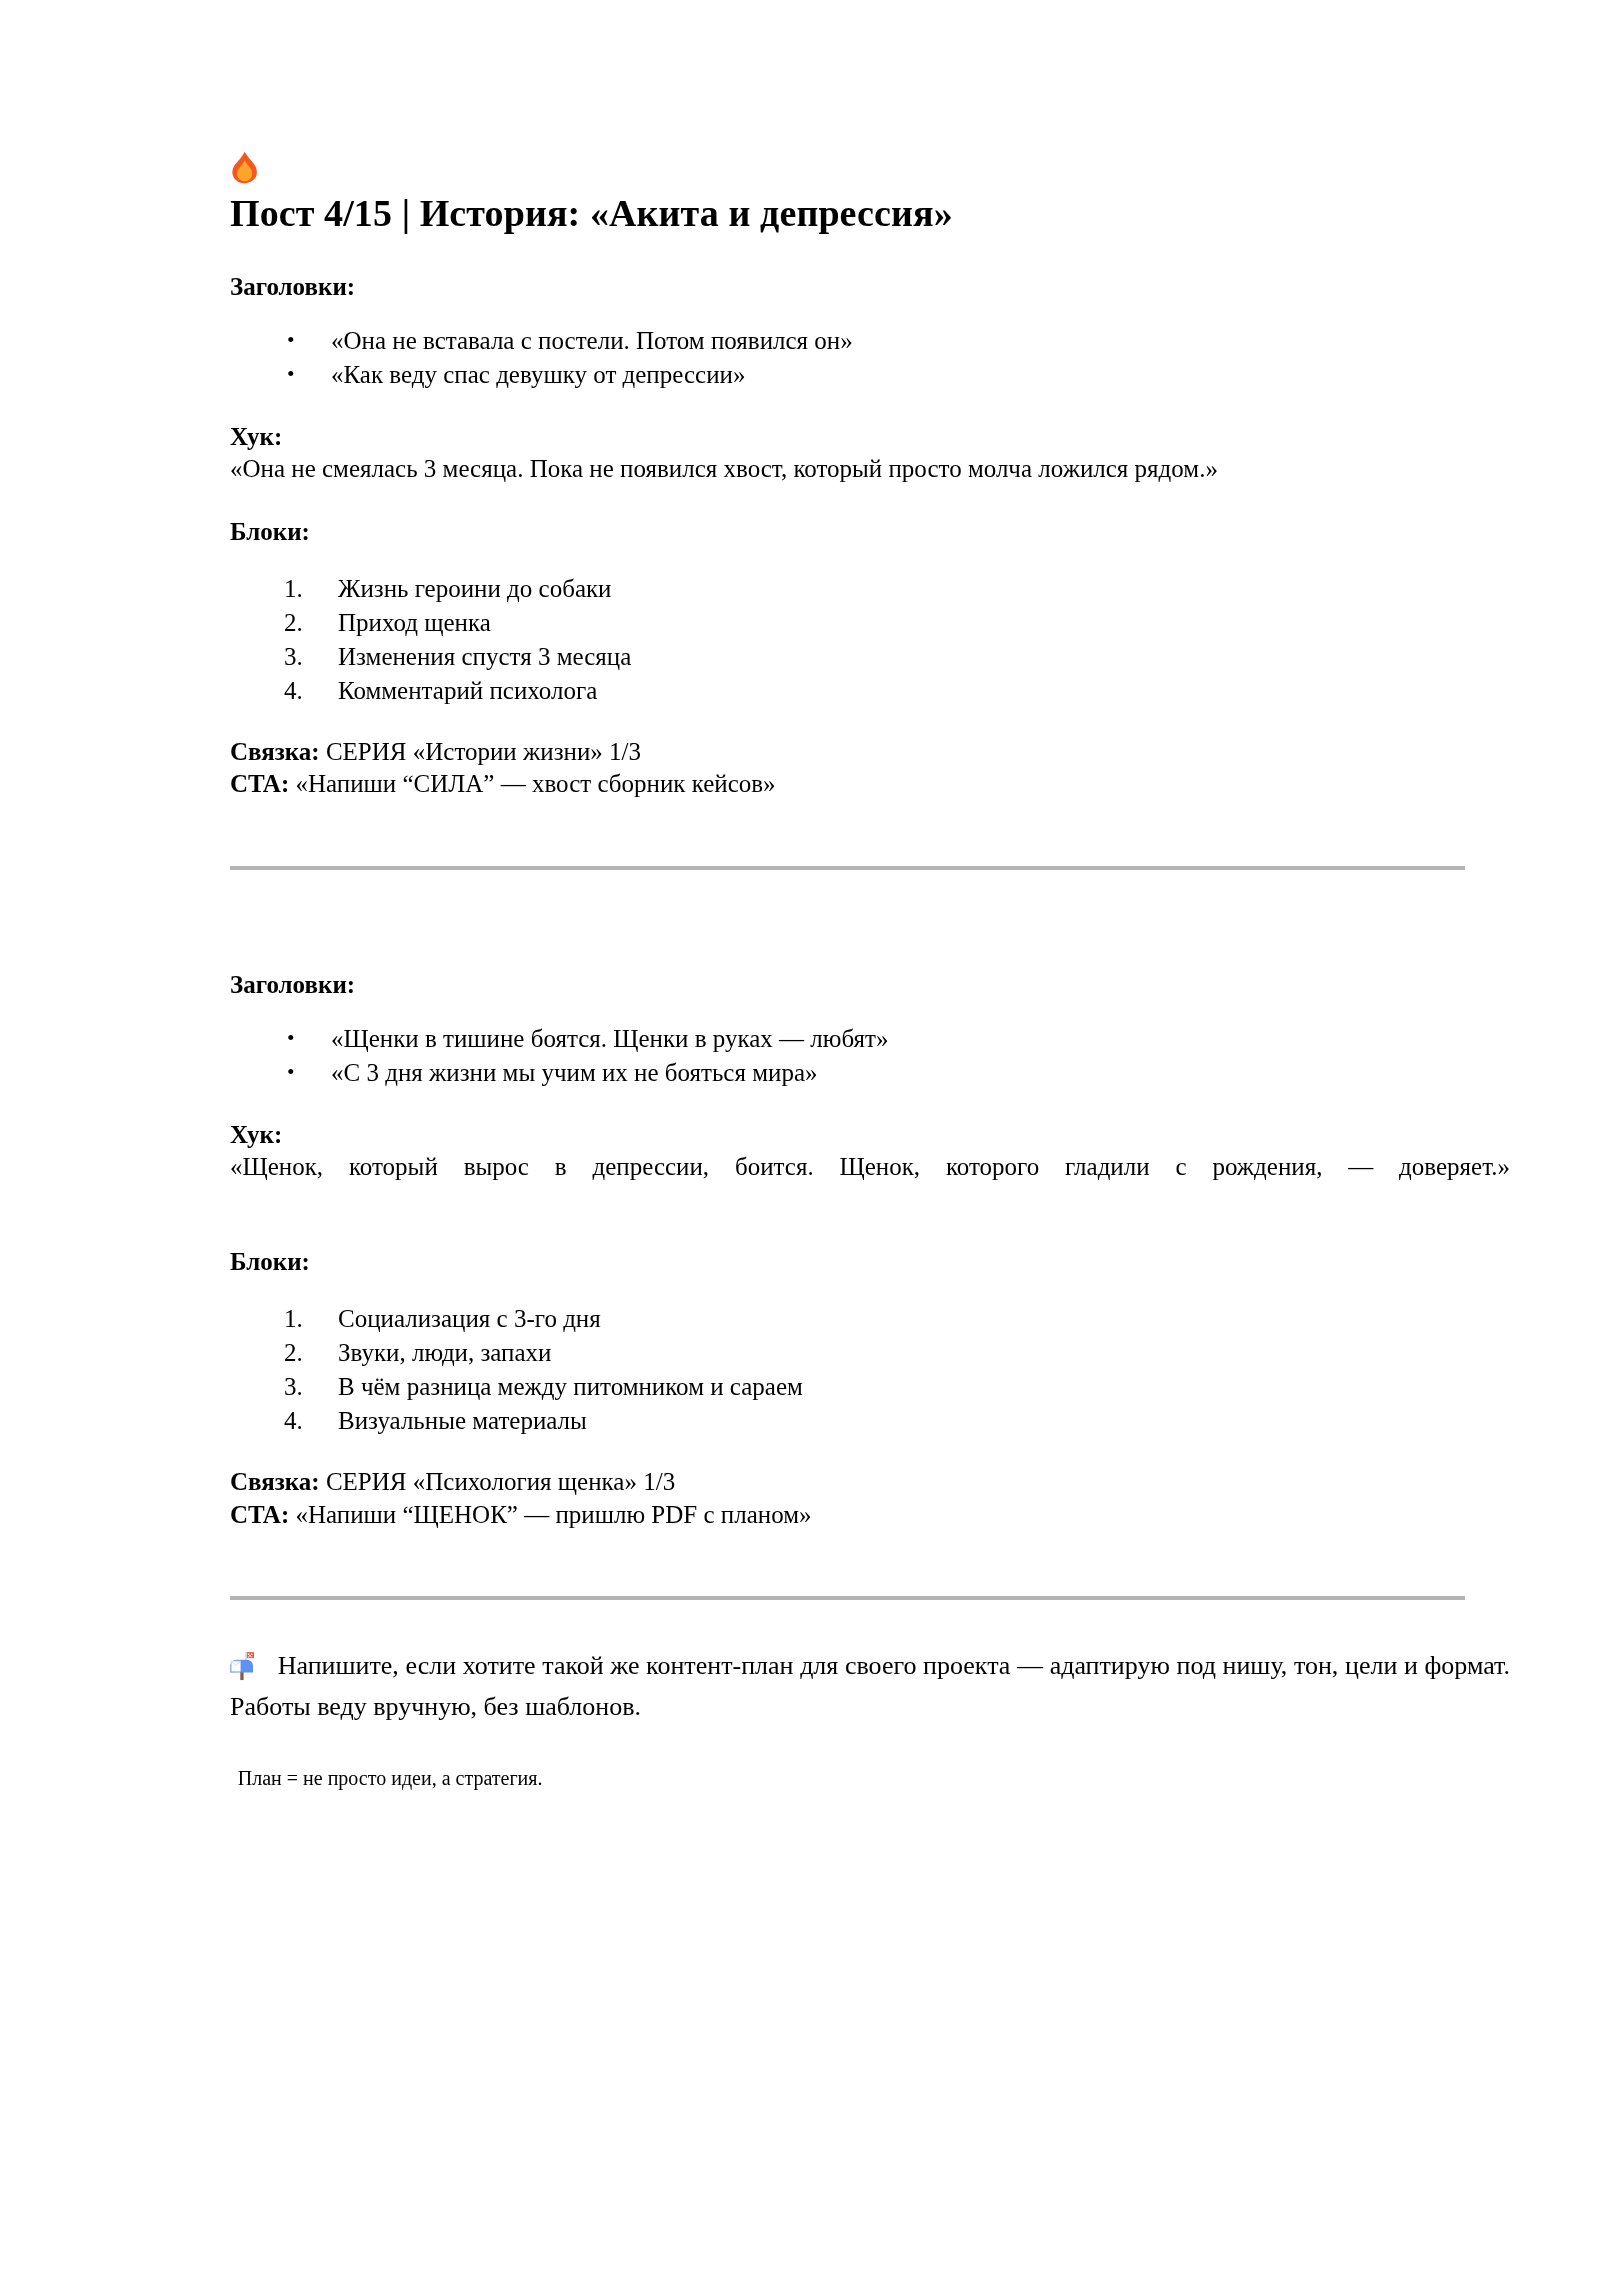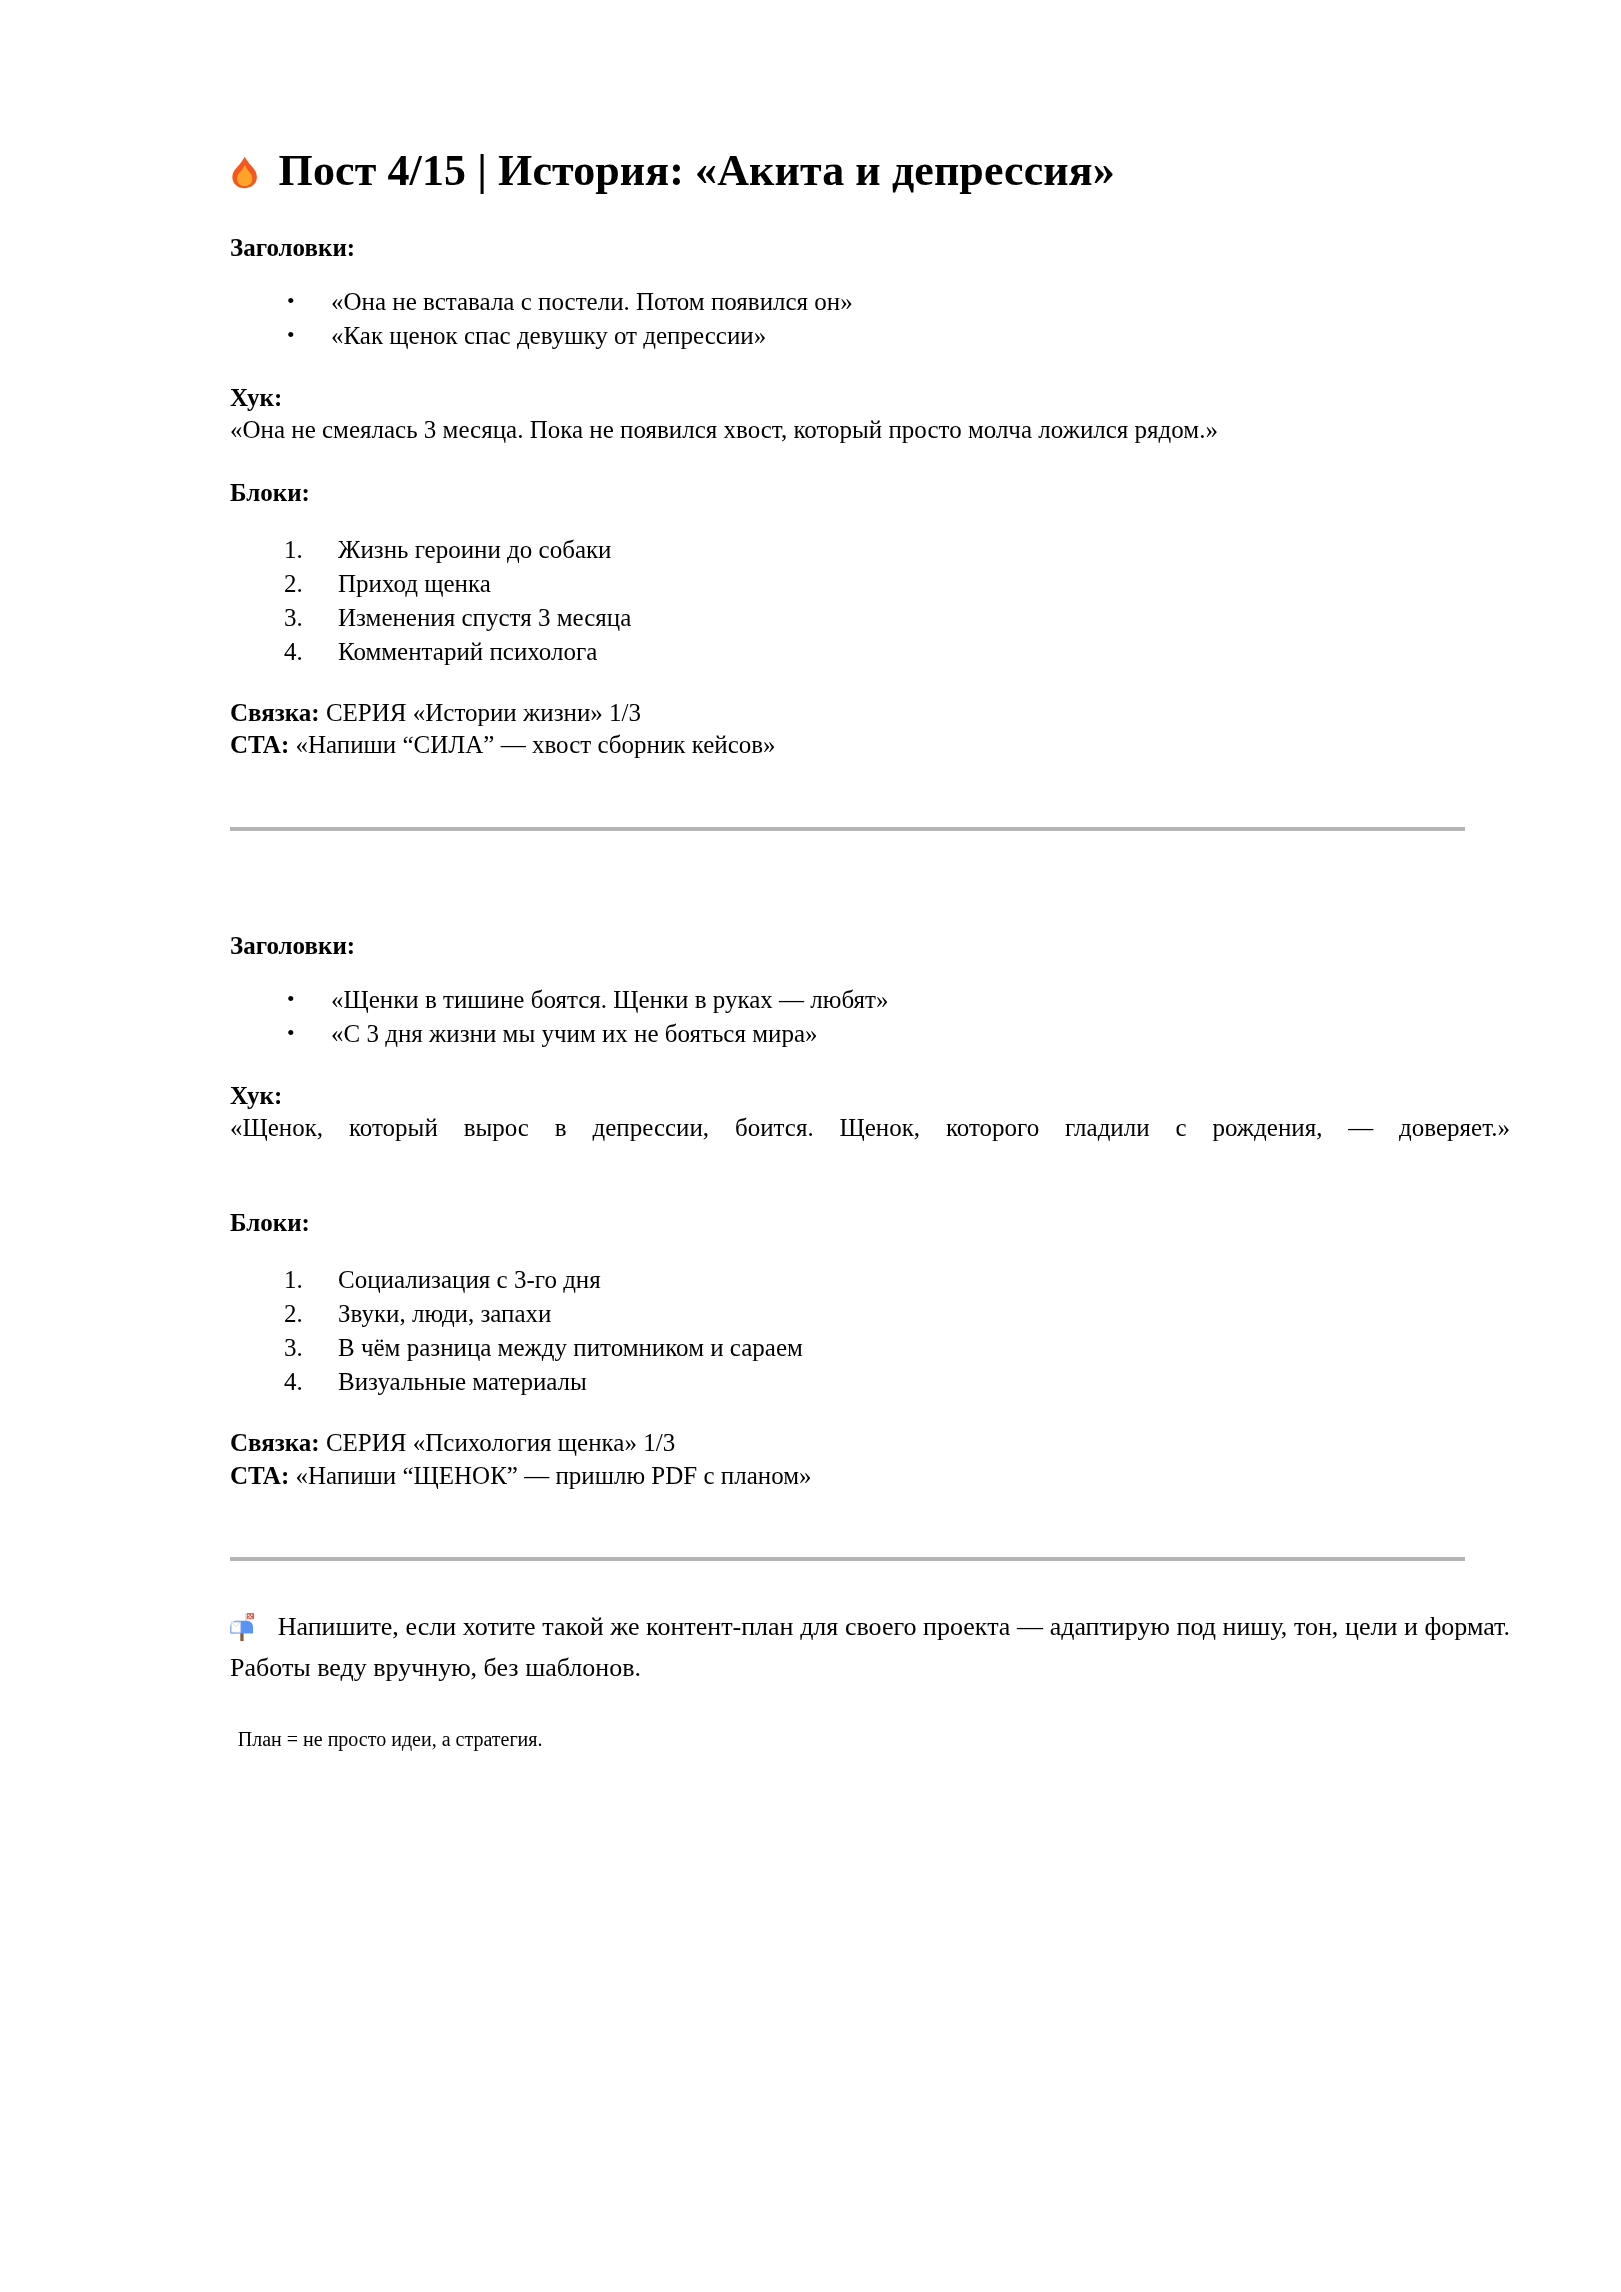--- a/index.html
+++ b/index.html
@@ -27,28 +27,29 @@
 
   .content {
     position: absolute;
     left: 230px;
     top: 0;
     width: 1280px;   
   }
 
   
   .post-heading {
-    font-size: 44px;
+    font-size: 38px;
     font-weight: bold;
     line-height: 1.22;
     display: flex;
     align-items: baseline;
     gap: 0px;
     margin: 0;
     white-space: nowrap;
+    flex-direction: column;
   }
   .post-heading .emoji-flame {
     position: relative;
     top: 3.9px;
     margin-right: 19.6px;
     flex: 0 0 auto;
   }
   .post-heading .heading-text {
     letter-spacing: 0.1px;
   }
@@ -173,21 +174,21 @@
 
     <div style="height:20.6px" class="sp"></div>
 
     <ul class="bullets">
       <li>
         <span class="marker">•</span>
         <span>«Она не вставала с постели. Потом появился он»</span>
       </li>
       <li>
         <span class="marker">•</span>
-        <span>«Как щенок спас девушку от депрессии»</span>
+        <span>«Как веду спас девушку от депрессии»</span>
       </li>
     </ul>
 
     <div style="height:29px" class="sp"></div>
 
     <p class="label">Хук:</p>
     <p class="para">«Она не смеялась 3 месяца. Пока не появился хвост, который просто молча ложился рядом.»</p>
 
     <div style="height:30px" class="sp"></div>
 

